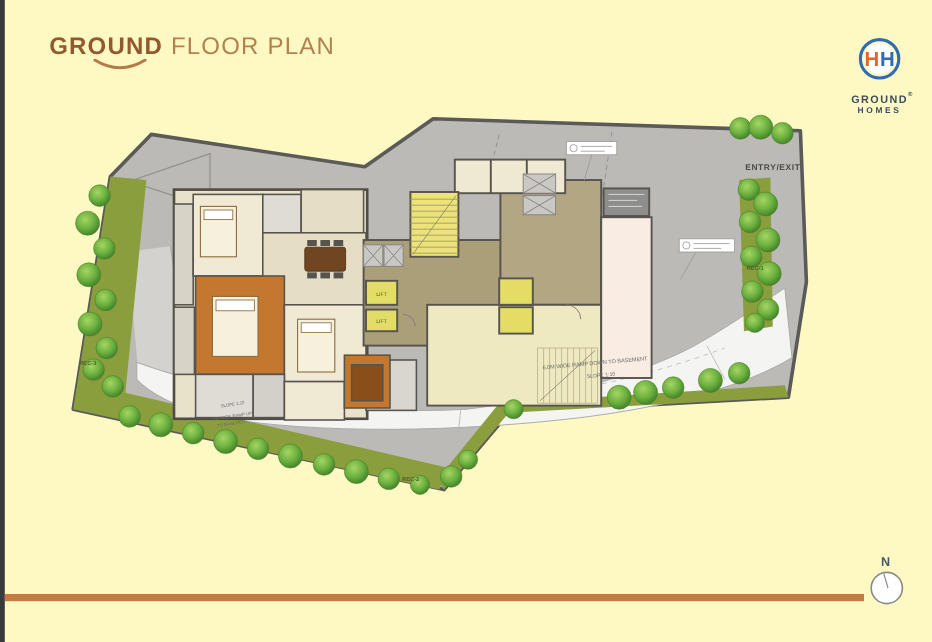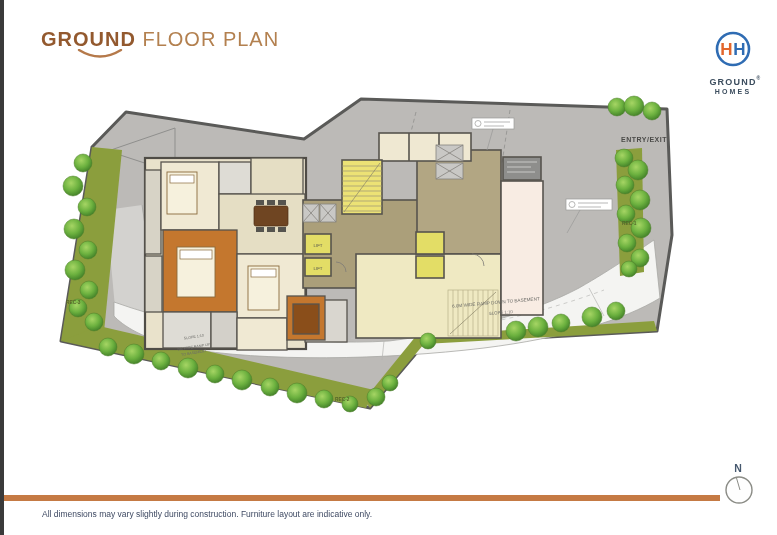--- a/index.html
+++ b/index.html
@@ -1,17 +1,17 @@
 <!DOCTYPE html>
 <html><head>
 <meta charset="utf-8">
 <style>
   html,body{margin:0;padding:0;background:#e8e8e8;}
   .page{
-    position:relative;width:777px;height:535px;background:#ffffff;
+    position:relative;width:777px;height:535px;background:#fef9c3;
     box-sizing:border-box;border-left:4px solid #3a3a3a;overflow:hidden;
     font-family:"Liberation Sans",sans-serif;
   }
   .plan-title{position:absolute;left:37px;top:28px;margin:0;font-size:20px;letter-spacing:1px;white-space:nowrap;}
   .plan-title .t-bold{font-weight:800;color:#93592e;}
   .plan-title .t-rest{font-weight:400;color:#b3804f;}
   .swoosh{position:absolute;left:73px;top:49px;}
   .brand{position:absolute;left:694px;top:30px;width:70px;text-align:center;}
   .brand-name{font-size:9px;font-weight:700;letter-spacing:1.2px;color:#3c4d5e;margin-top:3px;position:relative;}
   .brand-name sup{font-size:5px;position:absolute;top:-2px;}
@@ -234,15 +234,14 @@
     </g>
 
     <g>
       <circle cx="735" cy="490" r="13" fill="#fefefe" stroke="#8b8c86" stroke-width="1.4"></circle>
       <line x1="732.5" y1="478" x2="736" y2="490" stroke="#8b8c86" stroke-width="1"></line>
       <text x="734" y="472" font-size="10.5" font-weight="600" text-anchor="middle" fill="#46586e">N</text>
     </g>
   </svg>
 
   <div class="footer-bar"></div>
-  <div class="disclaimer">All dimensions may vary slightly during construction. Furniture layout are indicative only.</div>
 
 </div>
 
 </body></html>

